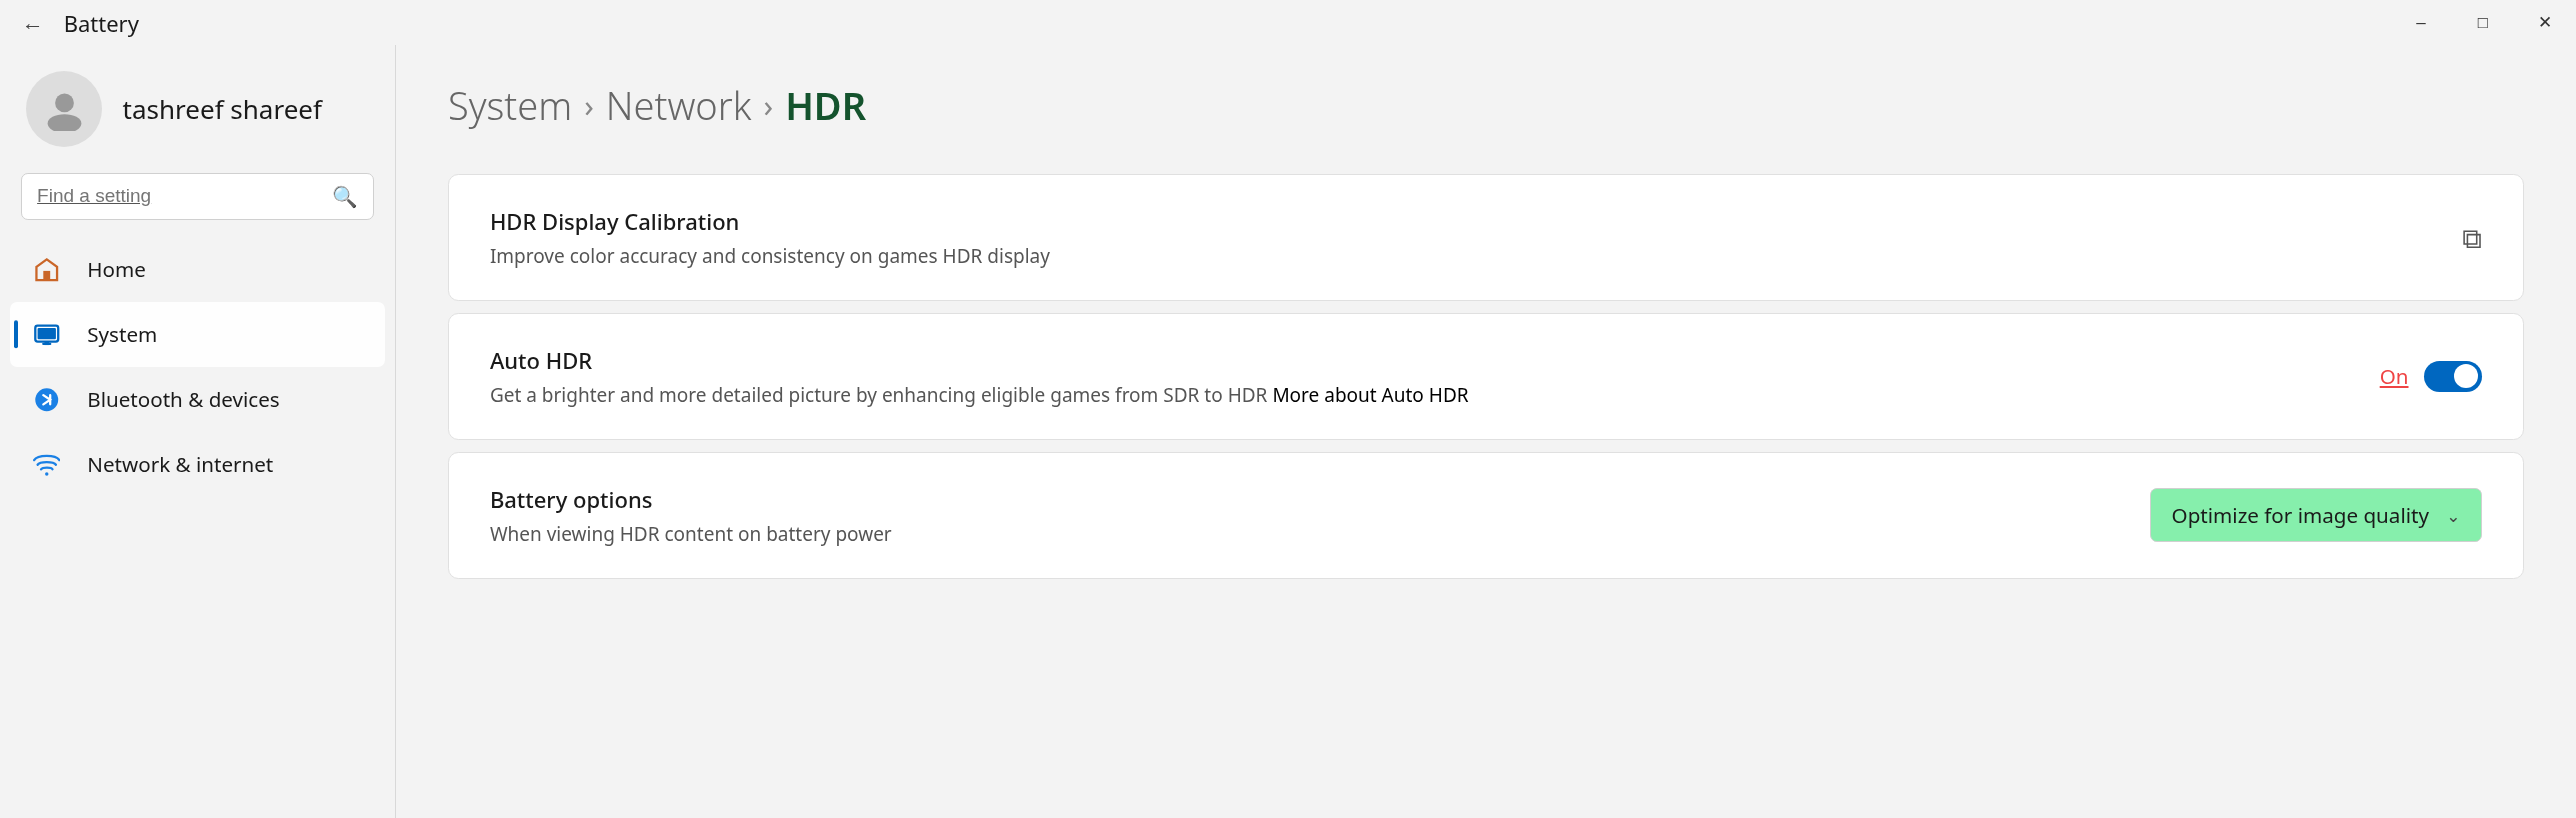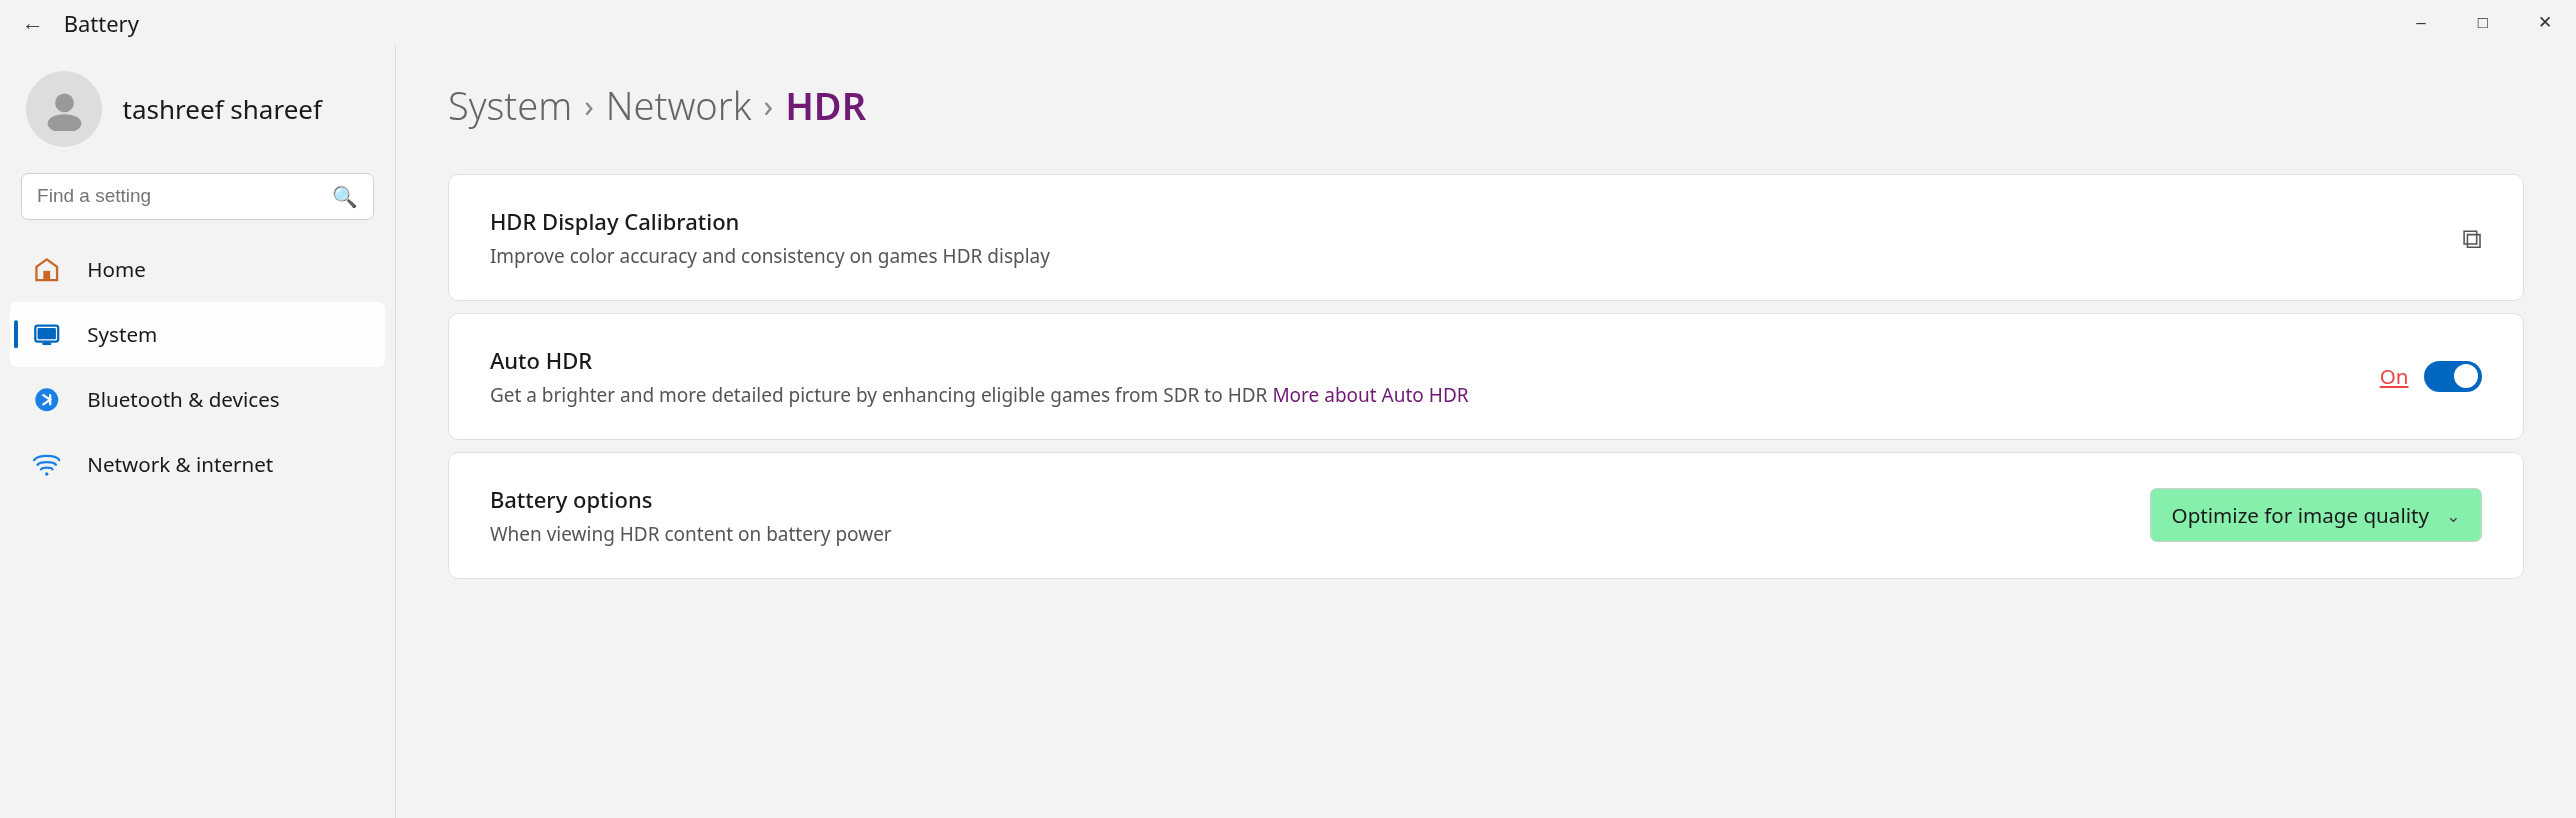--- a/index.html
+++ b/index.html
@@ -112,20 +112,21 @@
       padding: 8.6px 15.5px;
       gap: 10.3px;
     }
     .search-box input {
       border: none;
       outline: none;
       font-size: 19px;
       color: #555;
       background: transparent;
       flex: 1;
+      text-decoration: underline;
     }
     .search-icon { color: #666; font-size: 20.6px; }
 
     
     .sidebar-scroll {
       flex: 1;
       overflow: hidden;
       position: relative;
     }
 
@@ -194,21 +195,21 @@
       align-items: center;
       gap: 12px;
       margin-bottom: 43px;
     }
     .breadcrumb-item {
       font-size: 38px;
       color: #666;
       font-weight: 300;
     }
     .breadcrumb-item.current {
-      color: #701a75;
+      color: #14532d;
       font-weight: 600;
     }
     .breadcrumb-sep {
       font-size: 31px;
       color: #888;
     }
 
     
     .setting-card {
       background: white;
@@ -229,21 +230,21 @@
       font-size: 22px;
       color: #1a1a1a;
       font-weight: 500;
       margin-bottom: 6.9px;
     }
     .setting-desc {
       font-size: 19px;
       color: #555;
     }
     .setting-desc a, .setting-desc .link {
-      color: #701a75;
+      color: #000000;
       text-decoration: none;
       text-align: right;
     }
     .setting-action {
       display: flex;
       align-items: center;
       gap: 15.5px;
       flex-shrink: 0;
     }
 

